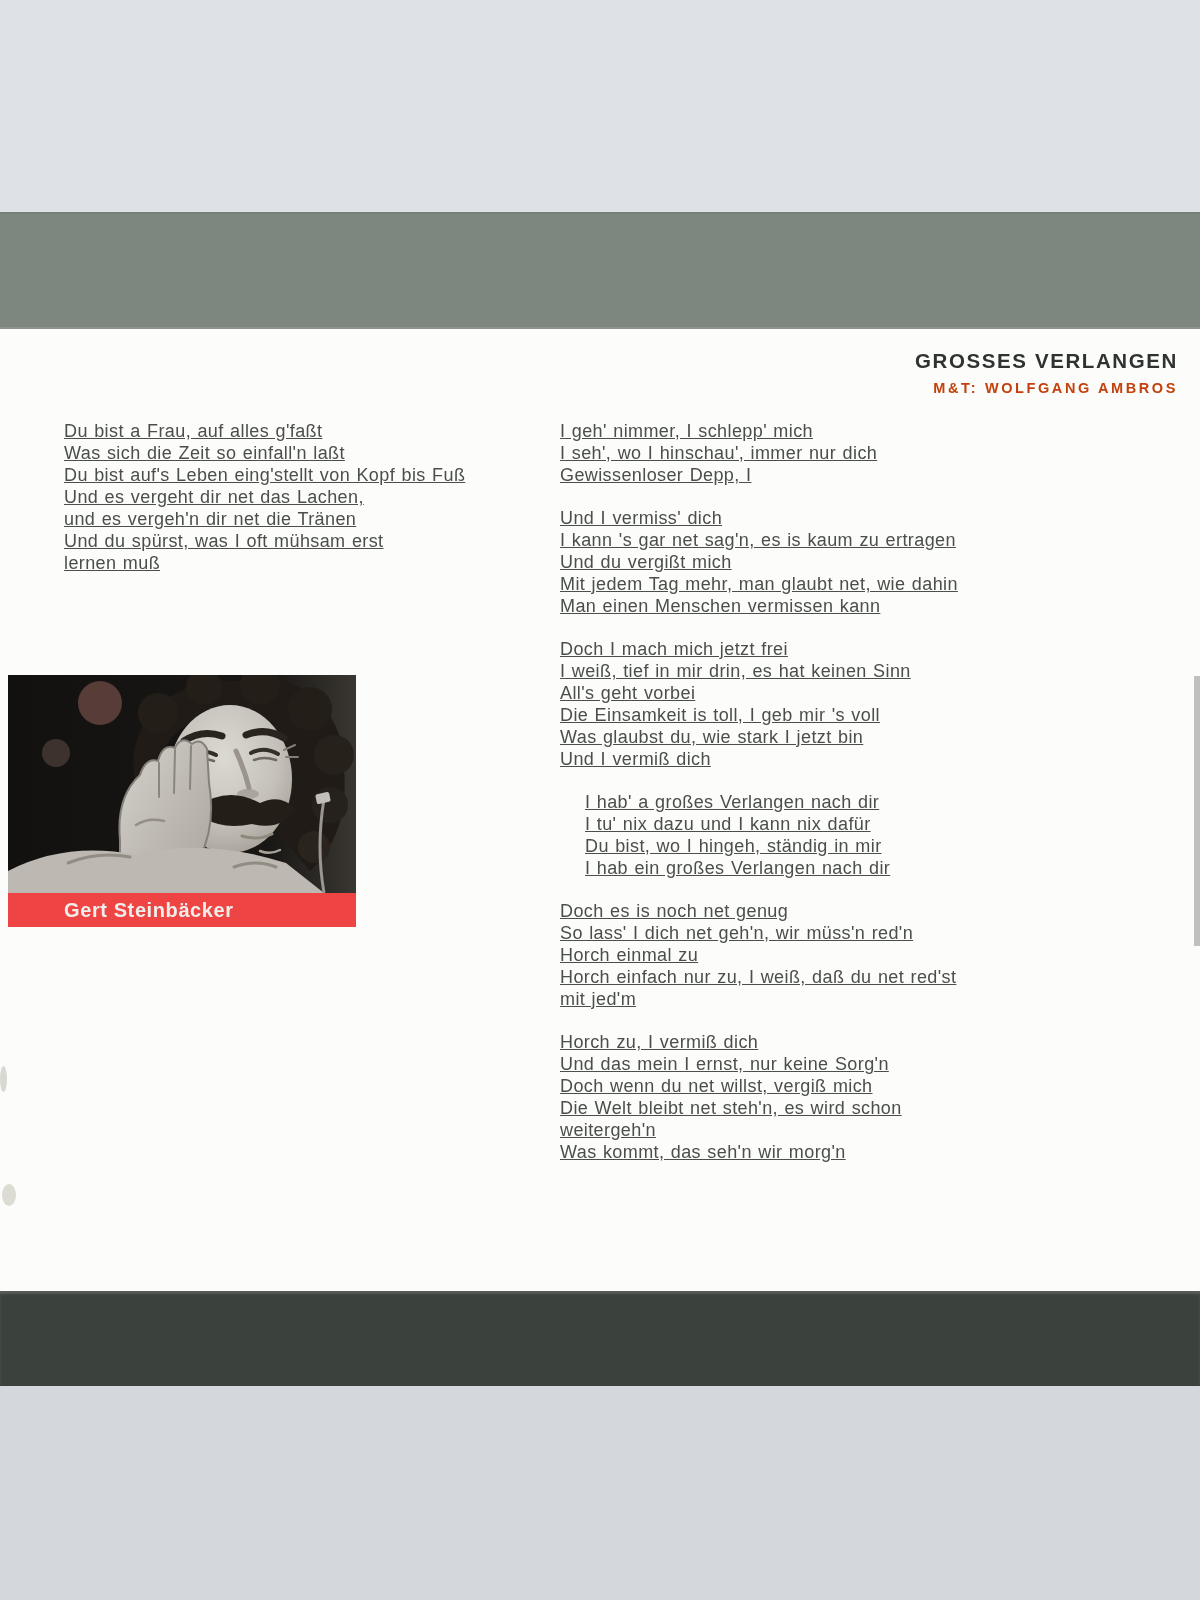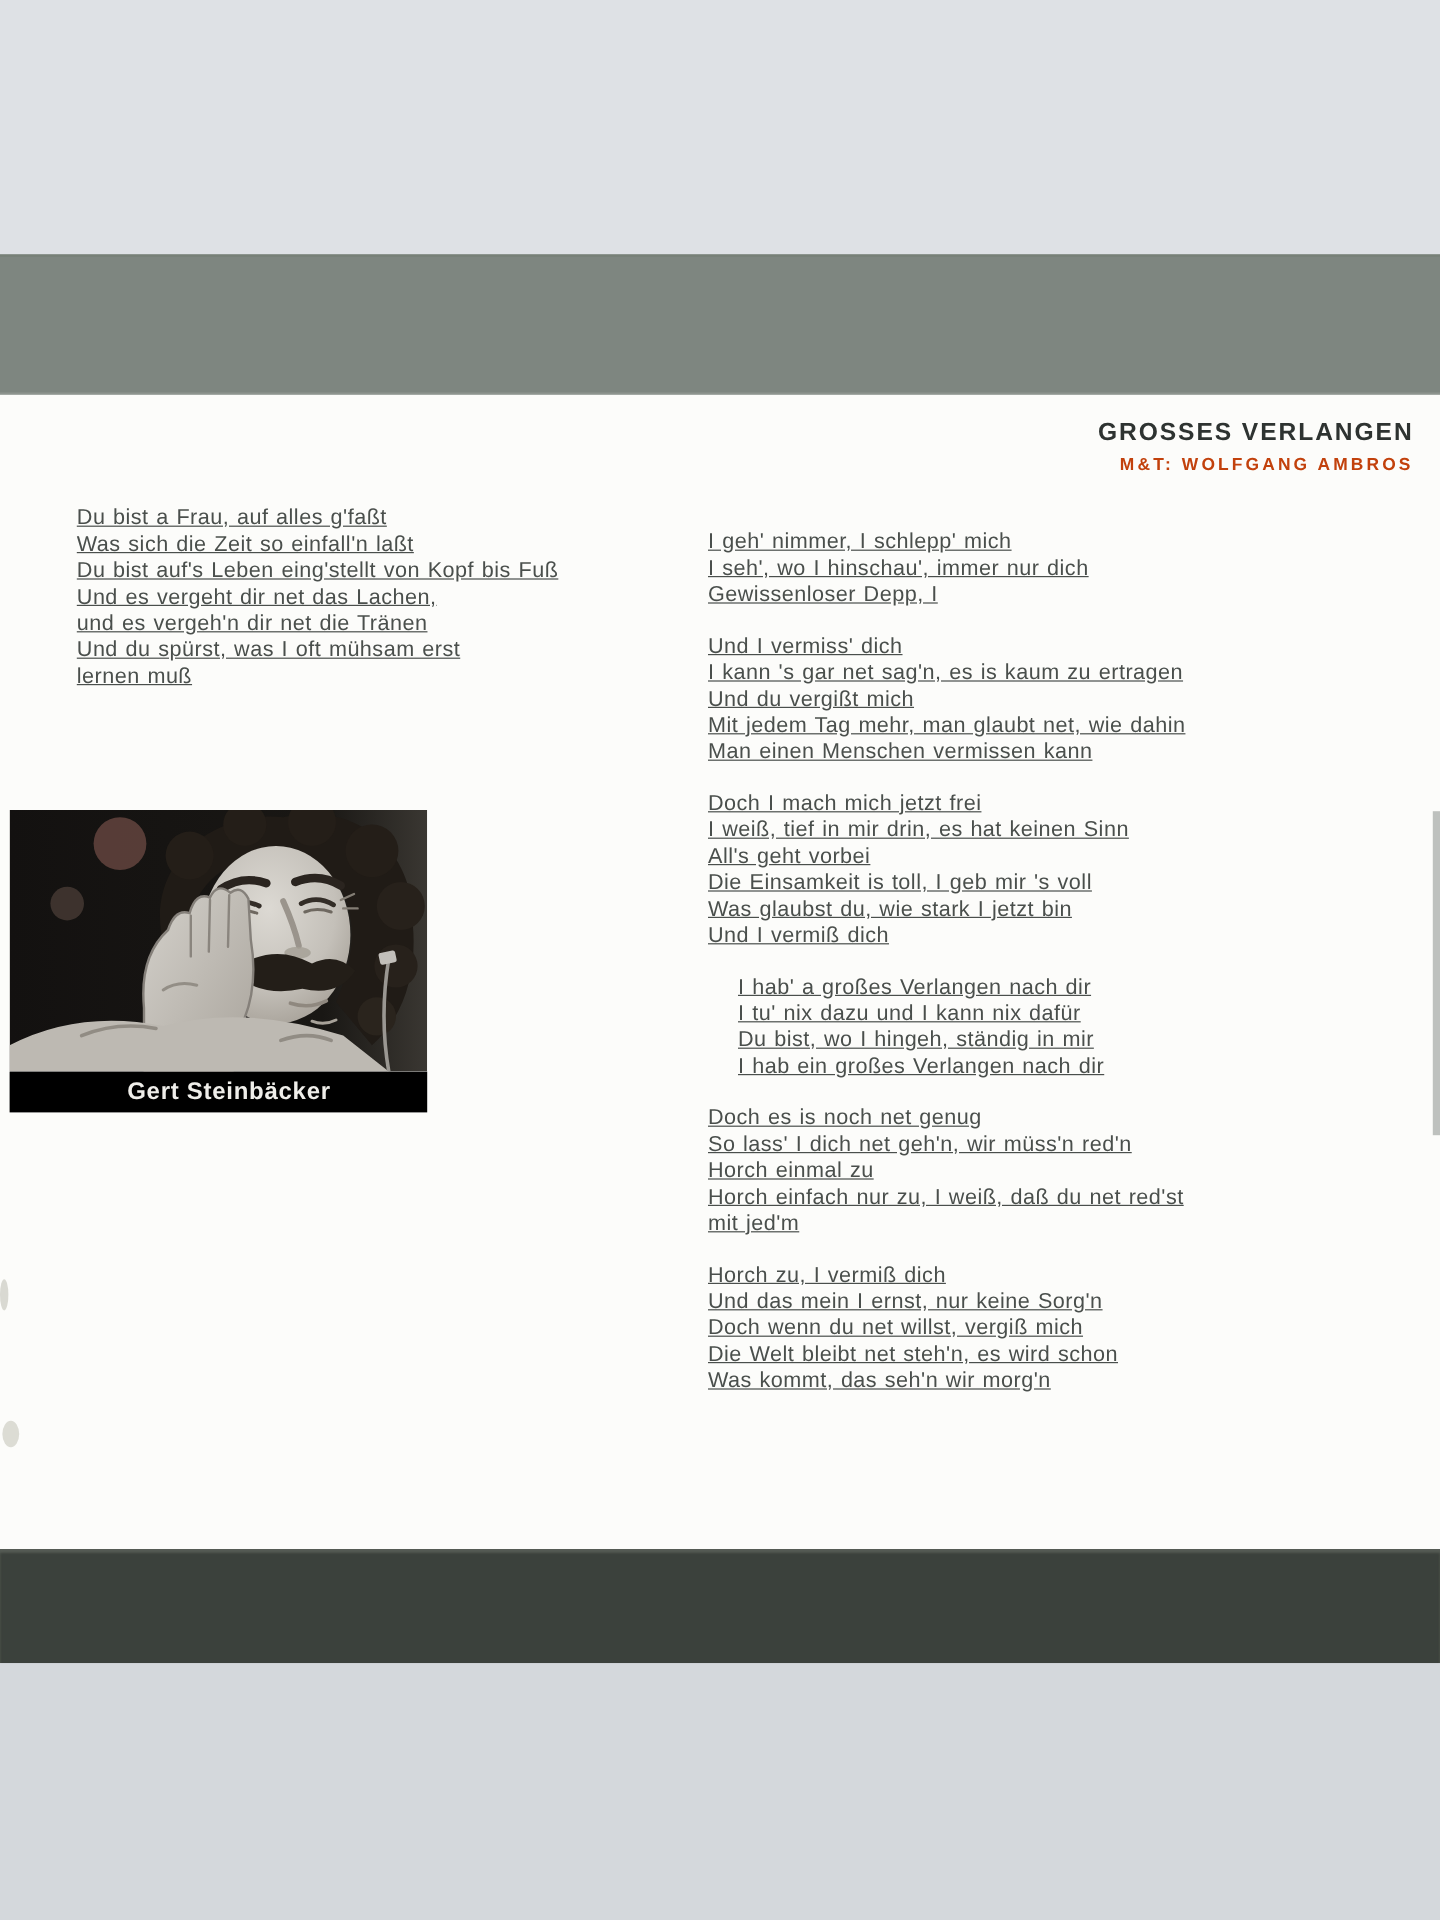--- a/index.html
+++ b/index.html
@@ -33,32 +33,32 @@
   }
   .song-credit {
     margin-top: 7px;
     font-size: 14.5px; font-weight: 600; letter-spacing: 2.6px;
     color: #c2410c;
   }
 
   
   .lyrics { color: #4a4f4c; font-size: 18px; line-height: 22px; letter-spacing: 0.4px; word-spacing: 1px; text-decoration: underline; }
   .left-column  { position: absolute; left: 64px;  top: 420px; width: 510px; }
-  .right-column { position: absolute; left: 590px; top: 420px; width: 520px; margin-top: 20px; }
+  .right-column { position: absolute; left: 560px; top: 420px; width: 520px; }
   .stanza { margin: 0 0 21px 0; }
   .stanza.indent { padding-left: 25px; }
   .line { white-space: nowrap; }
 
   
   .photo { position: absolute; left: 8px; top: 675px; width: 348px; }
   .photo svg { display: block; }
   .caption-bar {
-    height: 34px; background: #000000;
+    height: 34px; background: #ef4444;
     display: flex; align-items: center;
-    padding-left: 98px; box-sizing: border-box;
+    padding-left: 56px; box-sizing: border-box;
   }
   .caption-text {
     color: #efeeea; font-size: 20px; font-weight: 600; letter-spacing: 0.6px;
   }
 </style>
 </head>
 <body>
 
 <div class="scan">
 
@@ -120,20 +120,21 @@
       <div class="line">So lass' I dich net geh'n, wir müss'n red'n</div>
       <div class="line">Horch einmal zu</div>
       <div class="line">Horch einfach nur zu, I weiß, daß du net red'st</div>
       <div class="line">mit jed'm</div>
     </div>
     <div class="stanza">
       <div class="line">Horch zu, I vermiß dich</div>
       <div class="line">Und das mein I ernst, nur keine Sorg'n</div>
       <div class="line">Doch wenn du net willst, vergiß mich</div>
       <div class="line">Die Welt bleibt net steh'n, es wird schon</div>
+      <div class="line">weitergeh'n</div>
       <div class="line">Was kommt, das seh'n wir morg'n</div>
     </div>
   </div>
 
   <div class="photo">
     <svg width="348" height="218" viewBox="0 0 348 218">
       <defs>
         <radialGradient id="faceGrad" cx="45%" cy="35%" r="75%">
           <stop offset="0%" stop-color="#dcd9d3"></stop>
           <stop offset="60%" stop-color="#c4c0b9"></stop>

